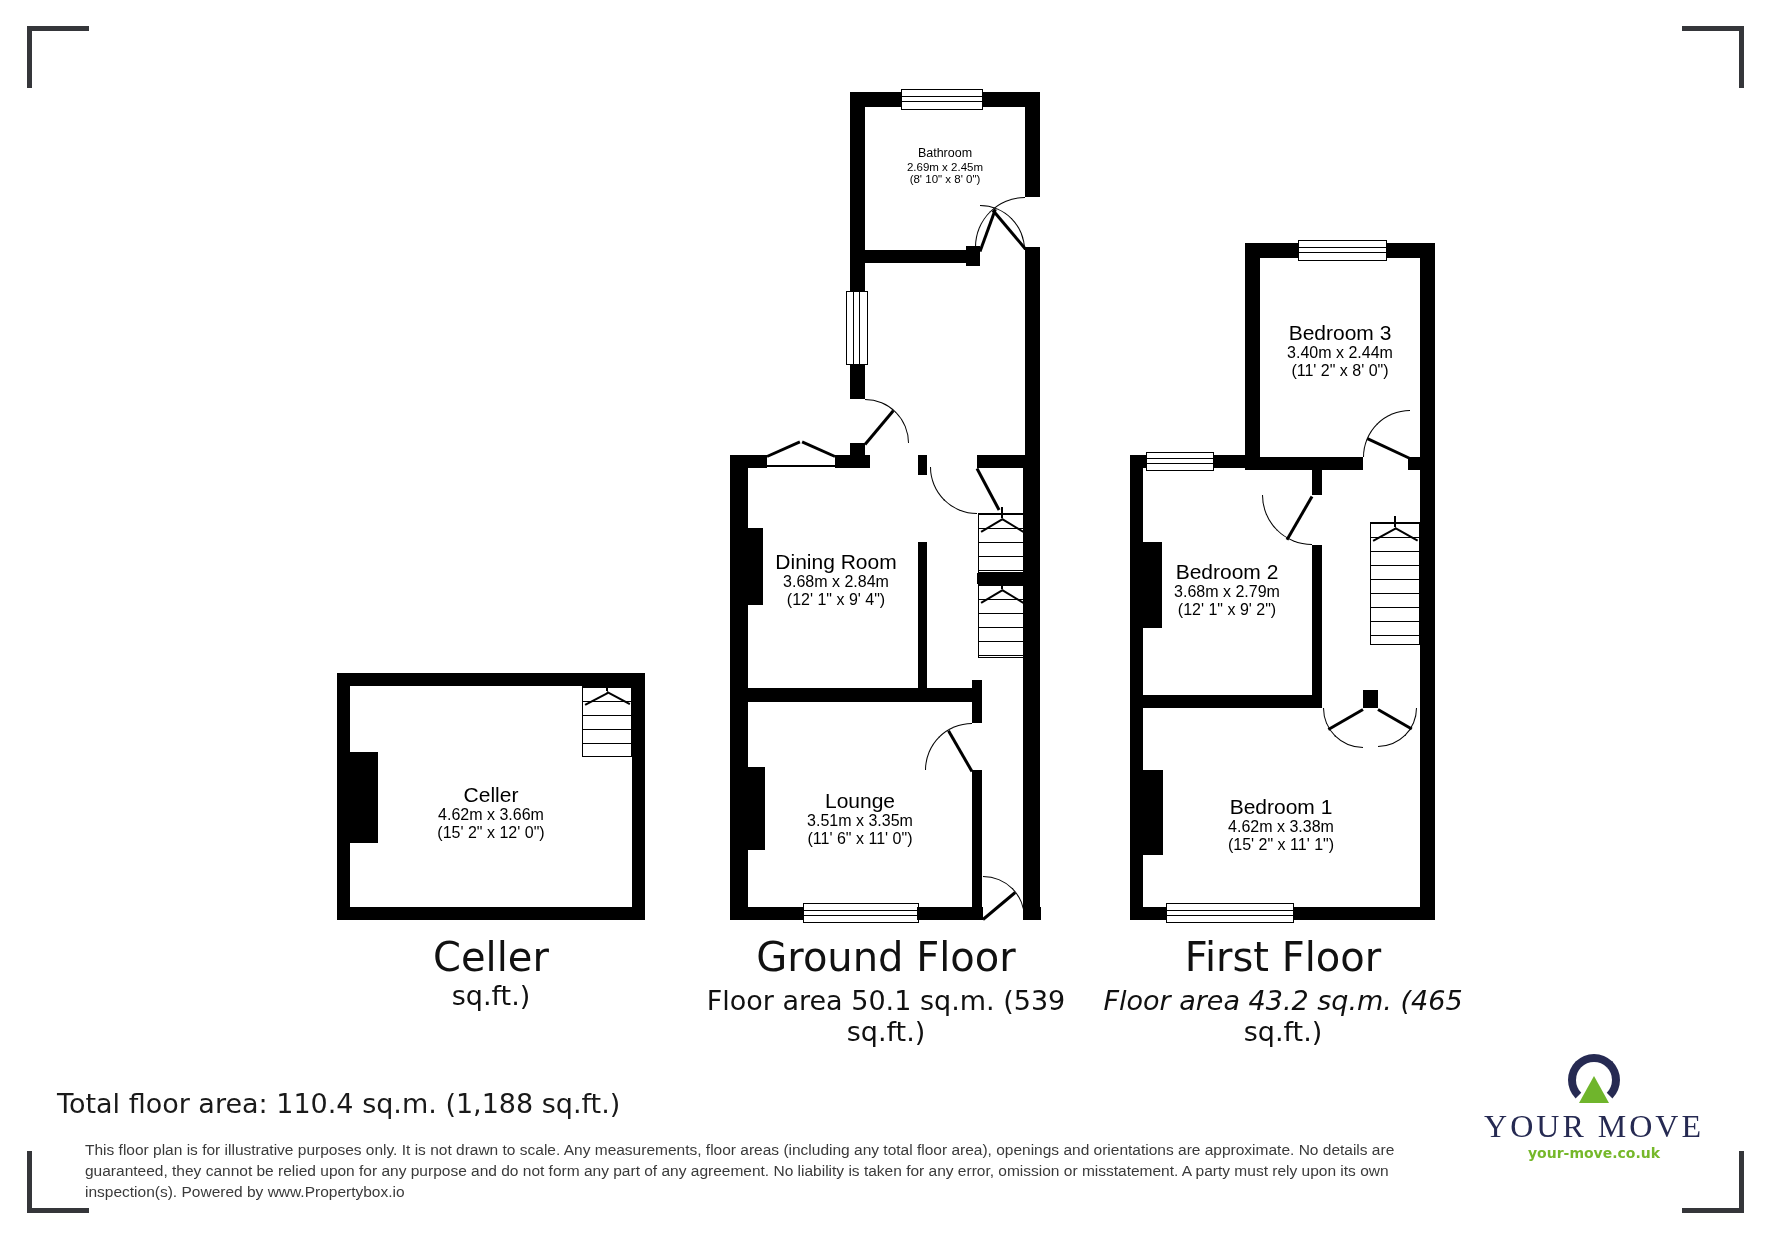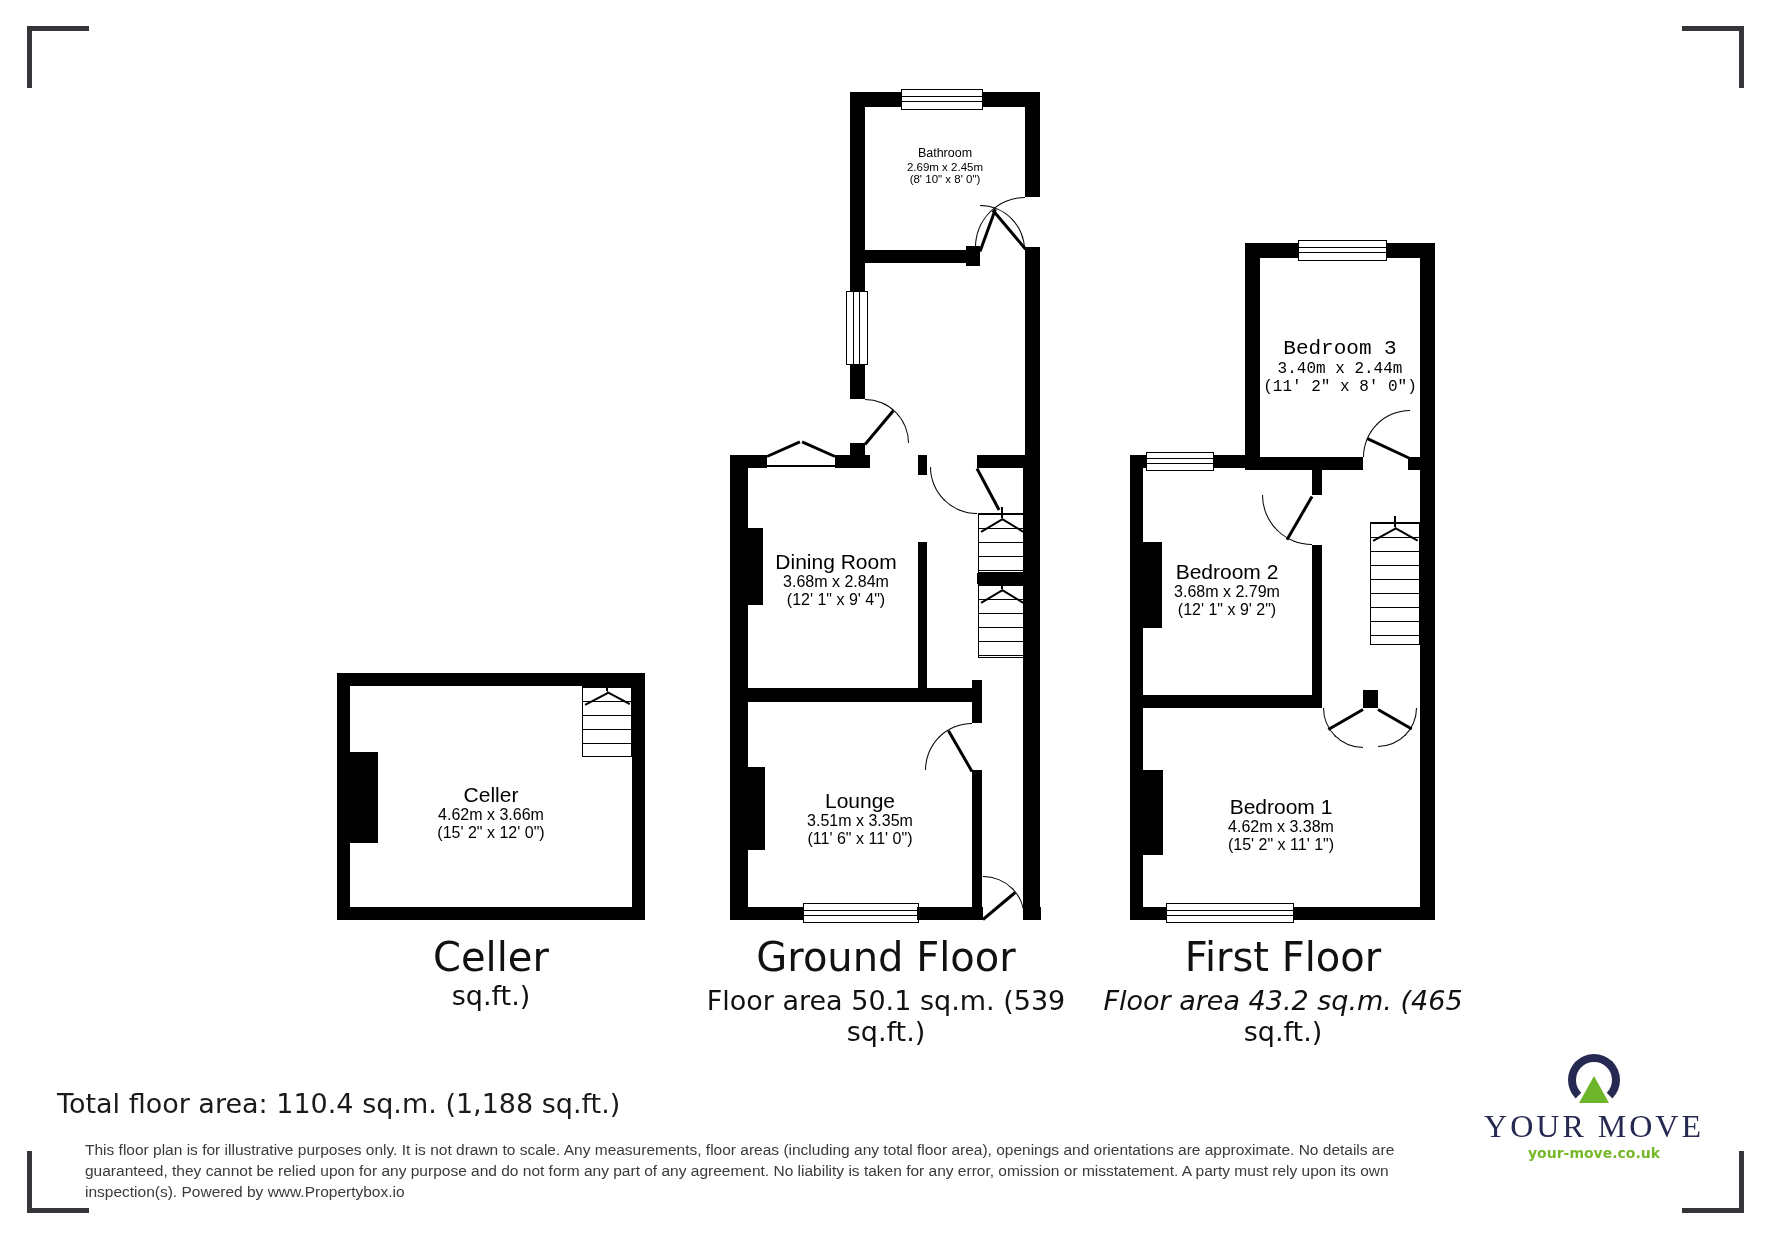--- a/index.html
+++ b/index.html
@@ -171,21 +171,21 @@
   <div class="wall" style="left:1363px;top:690px;width:15px;height:18px;"></div>
   <div class="arc bl" style="left:1323px;top:708px;width:40px;height:40px;"></div>
   <div class="leaf" style="left:1363px;top:708px;width:40px;transform:rotate(150deg);"></div>
   <div class="arc br" style="left:1378px;top:708px;width:39px;height:39px;"></div>
   <div class="leaf" style="left:1378px;top:708px;width:39px;transform:rotate(30deg);"></div>
   <div class="wall" style="left:1420px;top:243px;width:15px;height:677px;"></div>
   <div class="wall" style="left:1130px;top:907px;width:305px;height:13px;"></div>
   <div class="winh" style="left:1166px;top:903px;width:128px;height:20px;"></div>
   <div class="wall" style="left:1143px;top:770px;width:20px;height:85px;"></div>
 
-  <div class="room" style="left:1240px;top:338px;font-family:Liberation Mono, monospace;">
+  <div class="room" style="left:1240px;top:322px;">
     <div class="rname">Bedroom 3</div>
     <div class="rdim">3.40m x 2.44m</div>
     <div class="rdim">(11' 2" x 8' 0")</div>
   </div>
   <div class="room" style="left:1127px;top:561px;">
     <div class="rname">Bedroom 2</div>
     <div class="rdim">3.68m x 2.79m</div>
     <div class="rdim">(12' 1" x 9' 2")</div>
   </div>
   <div class="room" style="left:1181px;top:796px;">

